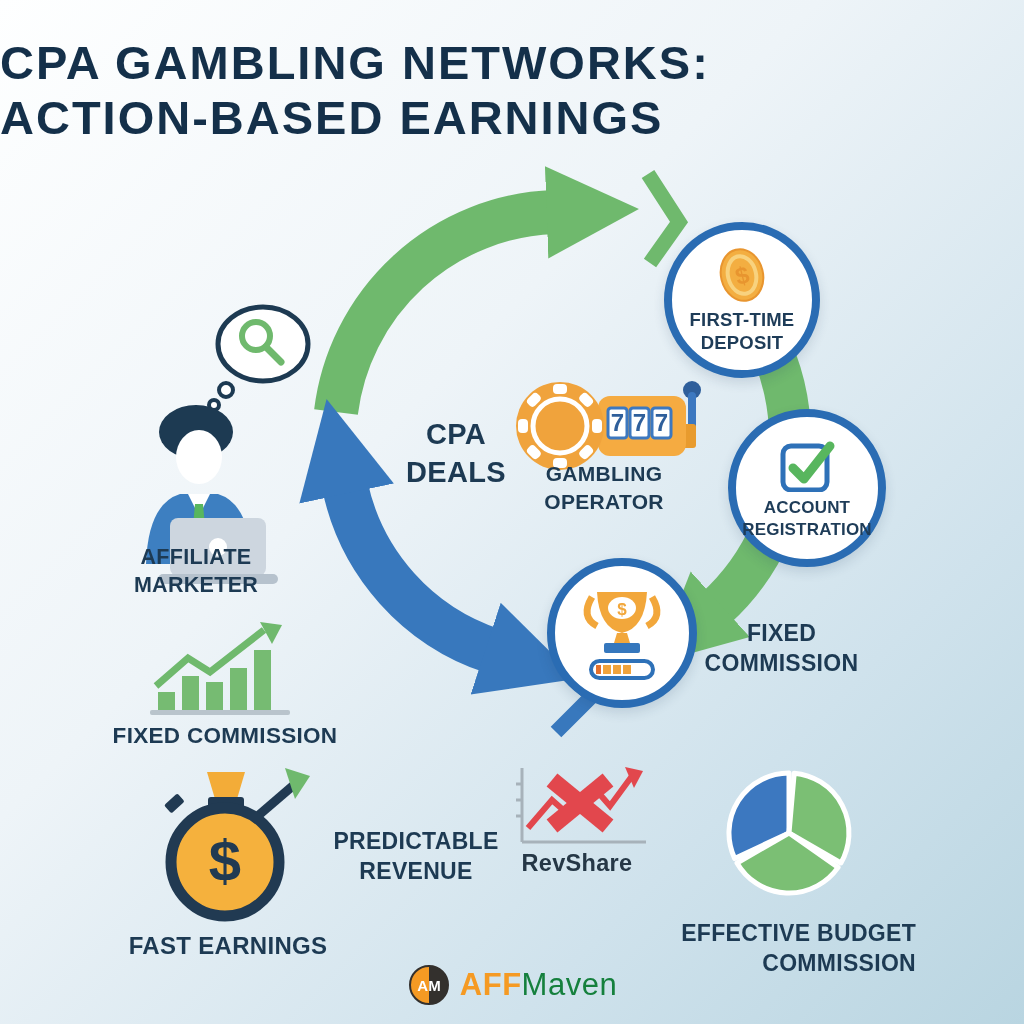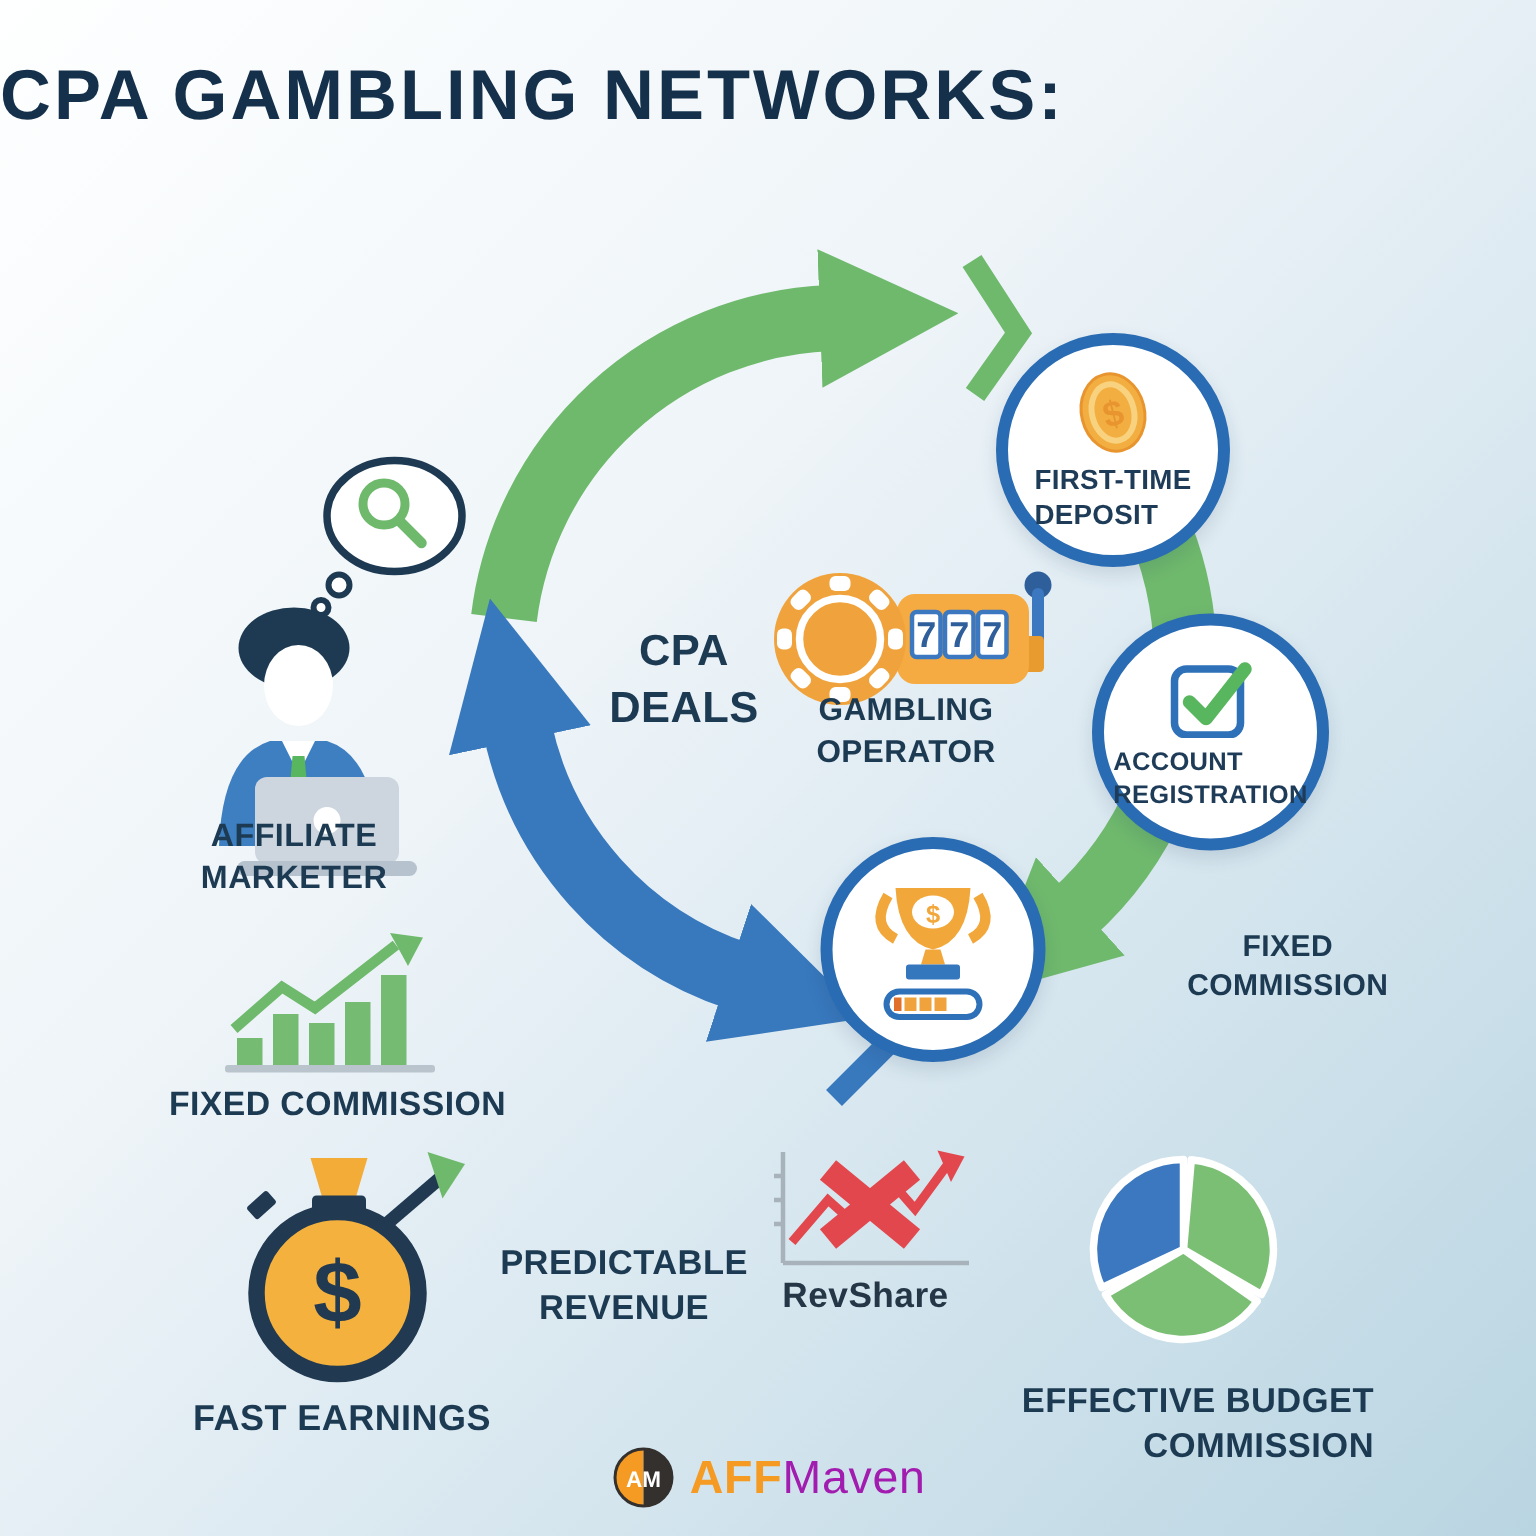--- a/index.html
+++ b/index.html
@@ -17,37 +17,38 @@
   .lbl{
     position:absolute;text-align:center;font-weight:700;color:#1d3a53;
     line-height:1.32;letter-spacing:.3px;z-index:4;
   }
   .node{
     position:absolute;background:#fff;border:8px solid #2a6cb3;border-radius:50%;
     display:flex;flex-direction:column;align-items:center;justify-content:center;
     z-index:3;box-sizing:border-box;box-shadow:0 5px 12px rgba(25,60,95,.14);
   }
   .node .nlbl{
-    text-align:left;font-weight:700;color:#1e3c58;line-height:1.25;letter-spacing:.2px;
+    text-align:center;font-weight:700;color:#1e3c58;line-height:1.25;letter-spacing:.2px;
   }
   .icon-box{position:absolute;z-index:2;}
   svg{display:block;}
   .footer{
     position:absolute;left:0;right:0;top:963px;display:flex;align-items:center;
     justify-content:center;gap:9px;z-index:5;
   }
   .brand{font-size:31px;letter-spacing:.5px;}
   .brand .b1{color:#f59a23;font-weight:700;text-align:center;}
-  .brand .b2{color:#a21caf;font-weight:500;}
+  .brand .b2{color:#15803d;font-weight:500;}
 </style>
 </head>
 <body>
 
 <div class="title">
   <div>CPA GAMBLING NETWORKS:</div>
+  <div>ACTION-BASED EARNINGS</div>
 </div>
 
 <svg class="abs" style="left:0;top:0;z-index:1;" width="1024" height="1024" viewBox="0 0 1024 1024">
   <defs>
     <marker id="ah-g" viewBox="0 0 10 10" refX="0.8" refY="5" markerWidth="2.1" markerHeight="2.4" orient="auto" markerUnits="strokeWidth">
       <path d="M0 0 L10 5 L0 10 Z" fill="#6fb96d"></path>
     </marker>
     <marker id="ah-b" viewBox="0 0 10 10" refX="0.8" refY="5" markerWidth="2.1" markerHeight="2.4" orient="auto" markerUnits="strokeWidth">
       <path d="M0 0 L10 5 L0 10 Z" fill="#3878bd"></path>
     </marker>
@@ -155,21 +156,21 @@
     <polygon points="41,50 51,50 54,60 38,60" fill="#f2a73b"></polygon>
     <rect x="28" y="60" width="36" height="10" rx="2" fill="#3577bd"></rect>
     <rect x="15" y="78" width="62" height="17" rx="8.5" fill="#ffffff" stroke="#2e71b8" stroke-width="4"></rect>
     <rect x="20" y="82" width="5" height="9" fill="#e2702d"></rect>
     <rect x="27" y="82" width="8" height="9" fill="#f0a33c"></rect>
     <rect x="37" y="82" width="8" height="9" fill="#f0a33c"></rect>
     <rect x="47" y="82" width="8" height="9" fill="#f0a33c"></rect>
   </svg>
 </div>
 
-<div class="lbl" style="left:756px;top:618px;width:205px;font-size:20px;">
+<div class="lbl" style="left:679px;top:618px;width:205px;font-size:23px;">
   <div>FIXED</div>
   <div>COMMISSION</div>
 </div>
 
 <div class="lbl" style="left:86px;top:543px;width:220px;font-size:21.5px;">
   <div>AFFILIATE</div>
   <div>MARKETER</div>
 </div>
 
 <div class="icon-box" style="left:148px;top:622px;">

